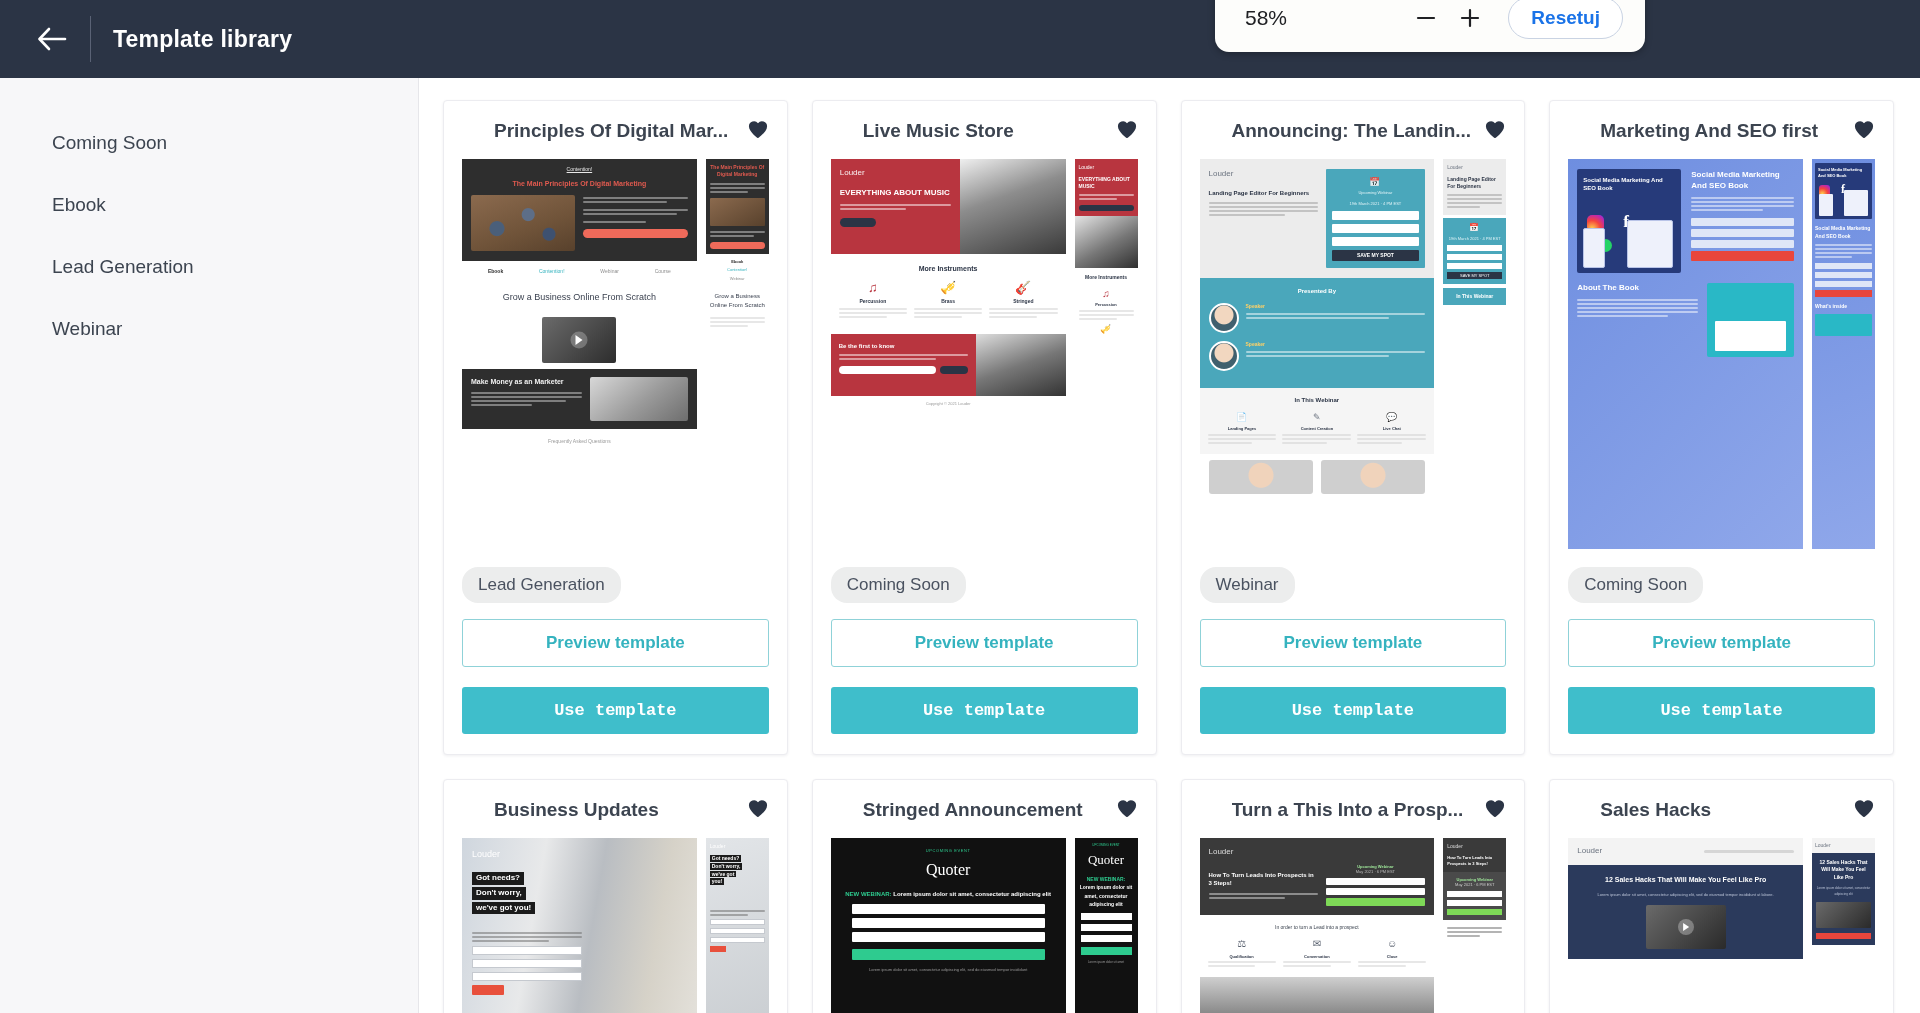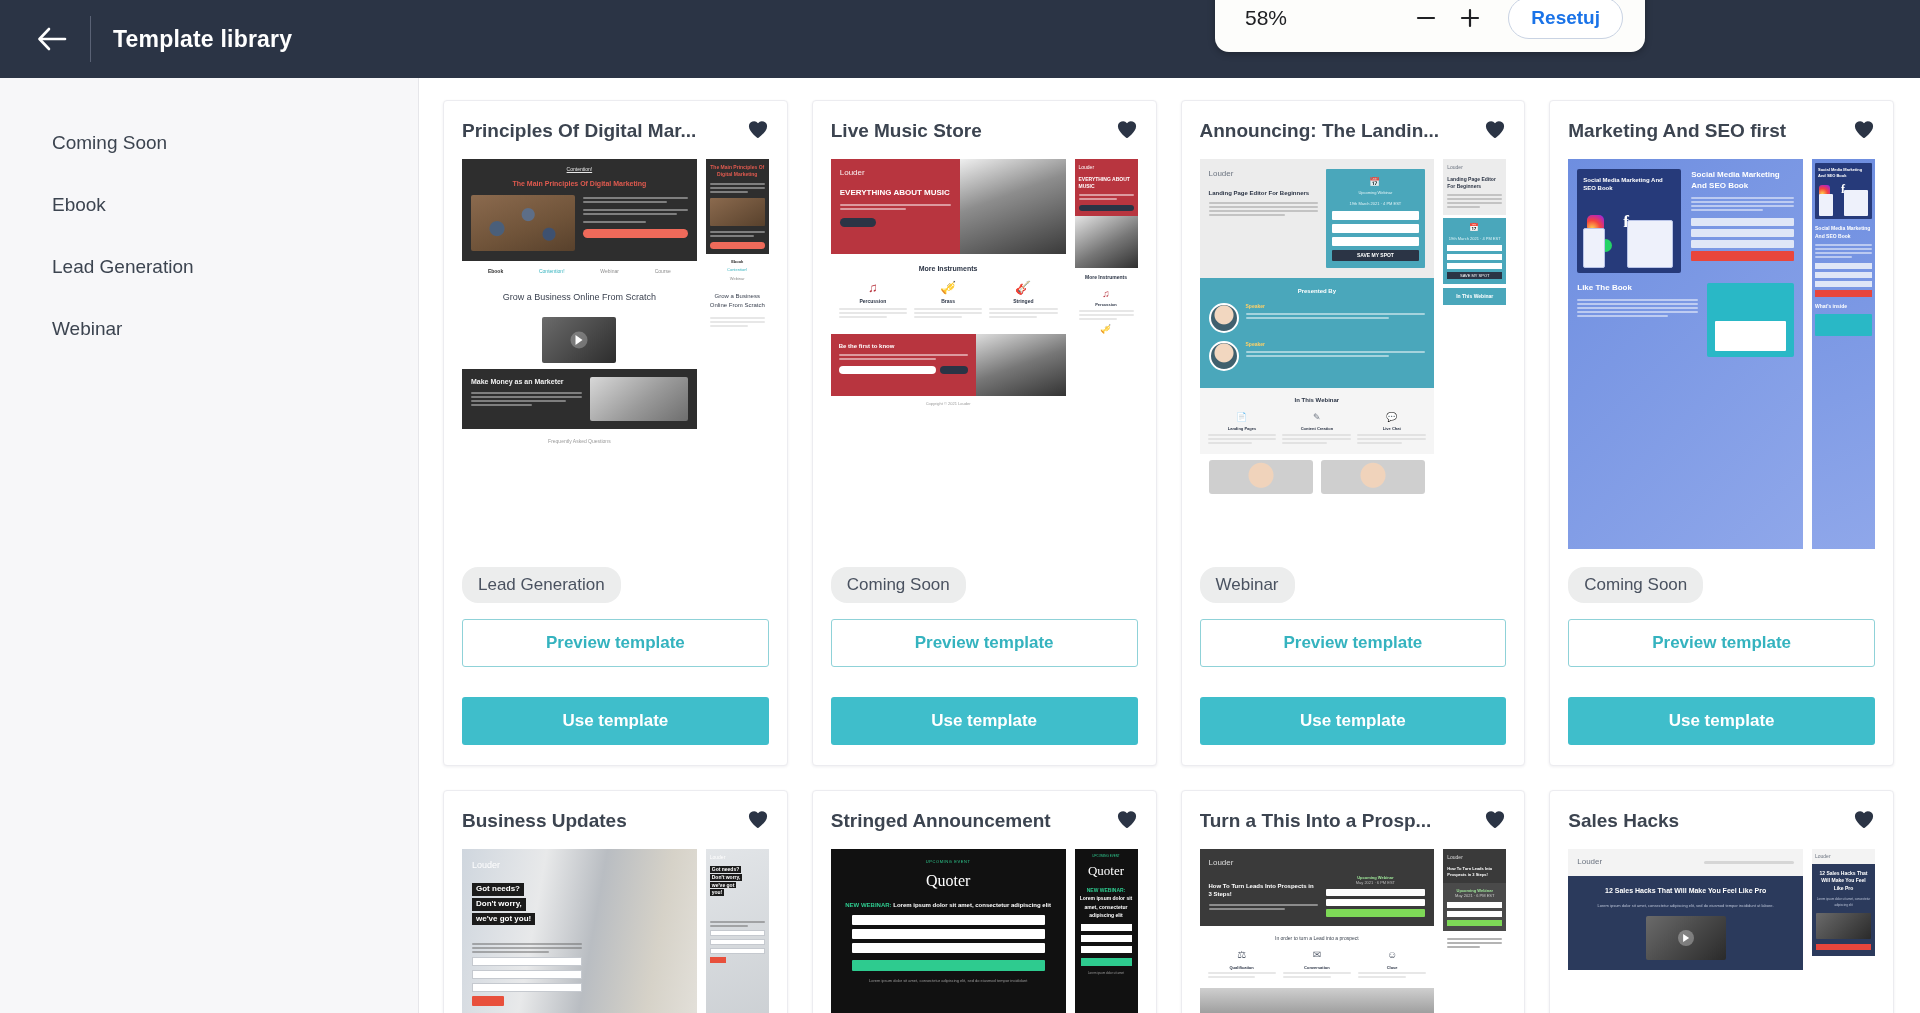--- a/index.html
+++ b/index.html
@@ -132,20 +132,21 @@
     display: flex;
     flex-direction: column;
     min-width: 0;
   }
   .card-head {
     display: flex;
     align-items: center;
     justify-content: space-between;
     gap: 10px;
     margin-bottom: 16px;
+    margin-left: 32px;
   }
   .card-title {
     font-size: 19px;
     font-weight: bold;
     color: #3c4450;
     white-space: nowrap;
     overflow: hidden;
     text-overflow: ellipsis;
     min-width: 0;
   }
@@ -184,35 +185,36 @@
   }
   .btn-preview {
     display: block;
     text-align: center;
     border: 1px solid #8fd2d8;
     border-radius: 3px;
     color: #35b3bf;
     font-weight: bold;
     font-size: 17px;
     padding: 13px 0;
-    margin-bottom: 30px;
+    margin-bottom: 20px;
     background: #fff;
     cursor: pointer;
   }
   .btn-use {
     display: block;
     text-align: center;
     background: #3fbecb;
     border: none;
     border-radius: 3px;
     color: #ffffff;
     font-weight: bold;
     font-size: 17px;
     padding: 14px 16px;
     cursor: pointer;
+    font-family: Liberation Mono, monospace;
   }
 
   
   .mock { width: 100%; height: 100%; font-size: 5px; line-height: 1.35; }
   .lbl { color: #cfcfcf; }
   .ln { background: currentColor; opacity: .5; height: 2px; border-radius: 1px; margin: 2px 0; }
 
   
   .m1-hero { background: #2e2e2e; padding: 7px 9px 10px; }
   .m1-cat { color: #e8e8e8; font-size: 5px; text-align: center; text-decoration: underline; margin-bottom: 6px; }
@@ -766,21 +768,21 @@
                   <div style="margin-top:7px">
                     <div class="m4-inp"></div>
                     <div class="m4-inp"></div>
                     <div class="m4-inp"></div>
                     <div class="m4-btn"></div>
                   </div>
                 </div>
               </div>
               <div class="m4-about">
                 <div style="flex:1 1 auto">
-                  <div class="m4-ah">Like The Book</div>
+                  <div class="m4-ah">About The Book</div>
                   <div style="color:#fff">
                       <div class="ln"></div>
                       <div class="ln"></div>
                       <div class="ln"></div>
                       <div class="ln"></div>
                       <div class="ln" style="width:75%"></div>
                     </div>
                 </div>
                 <div class="m4-ill"></div>
               </div>

